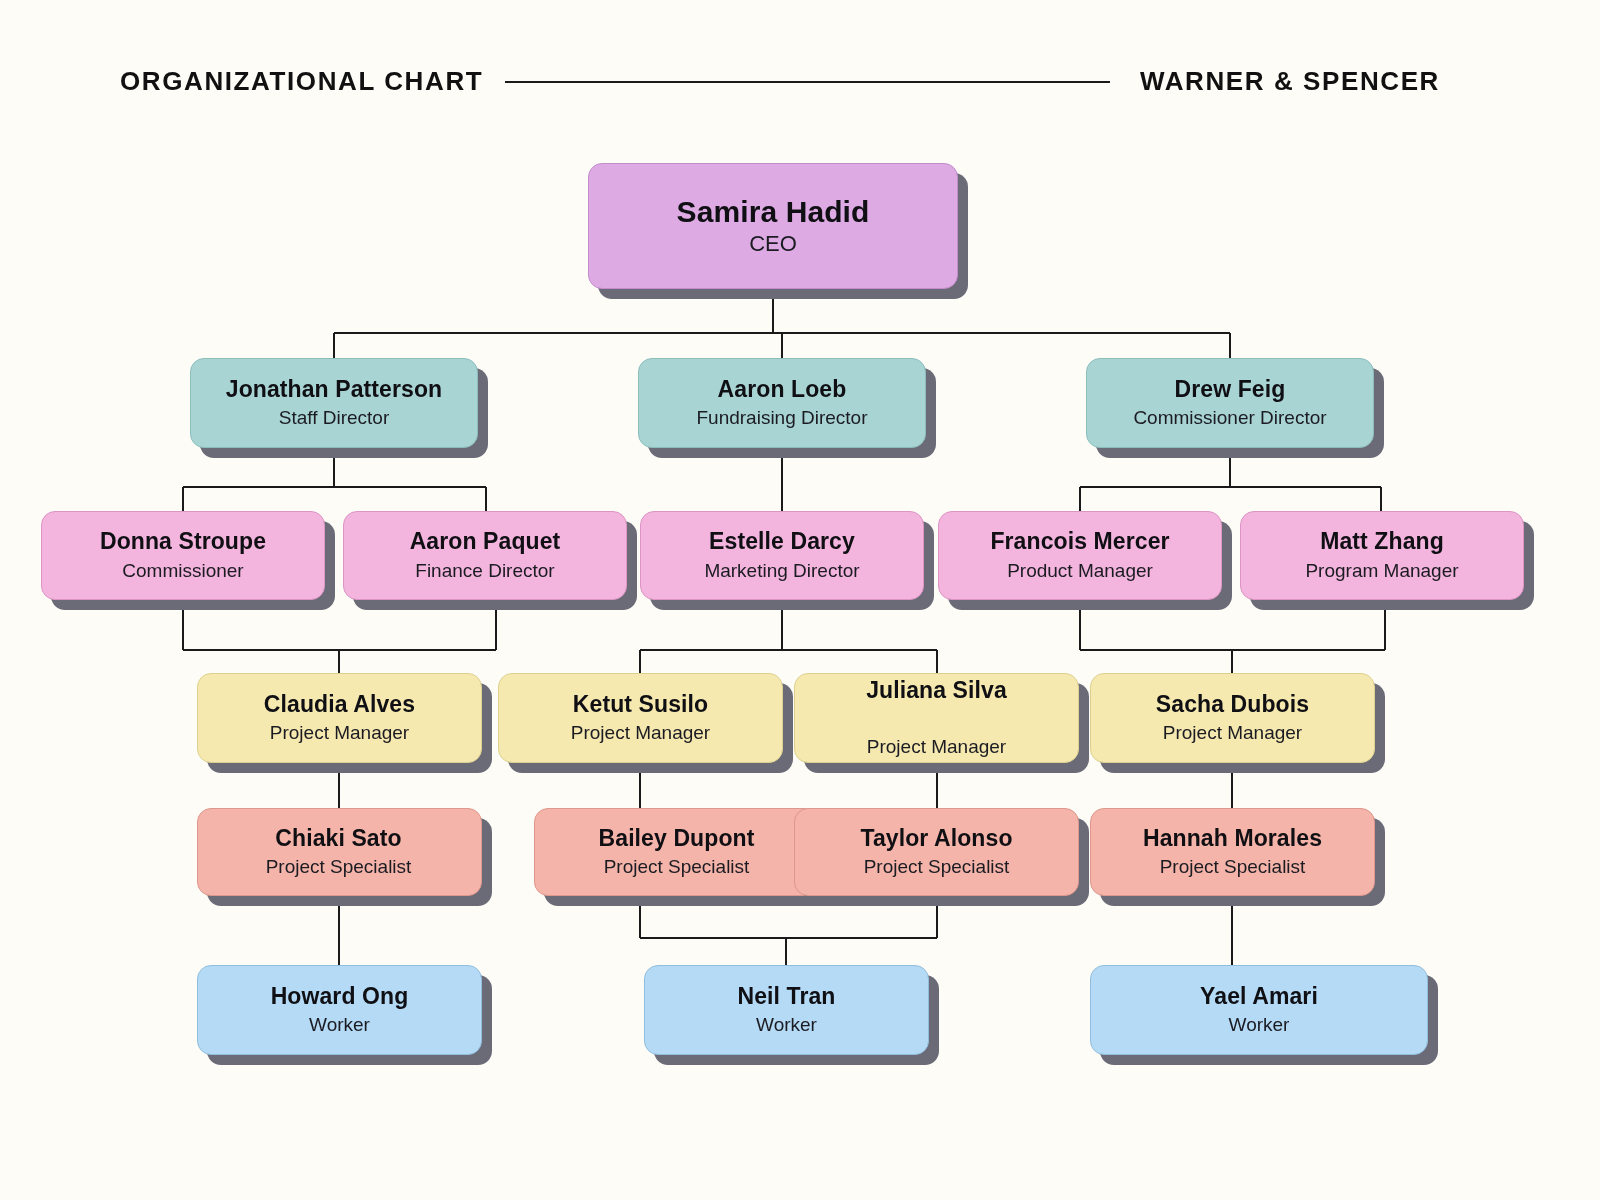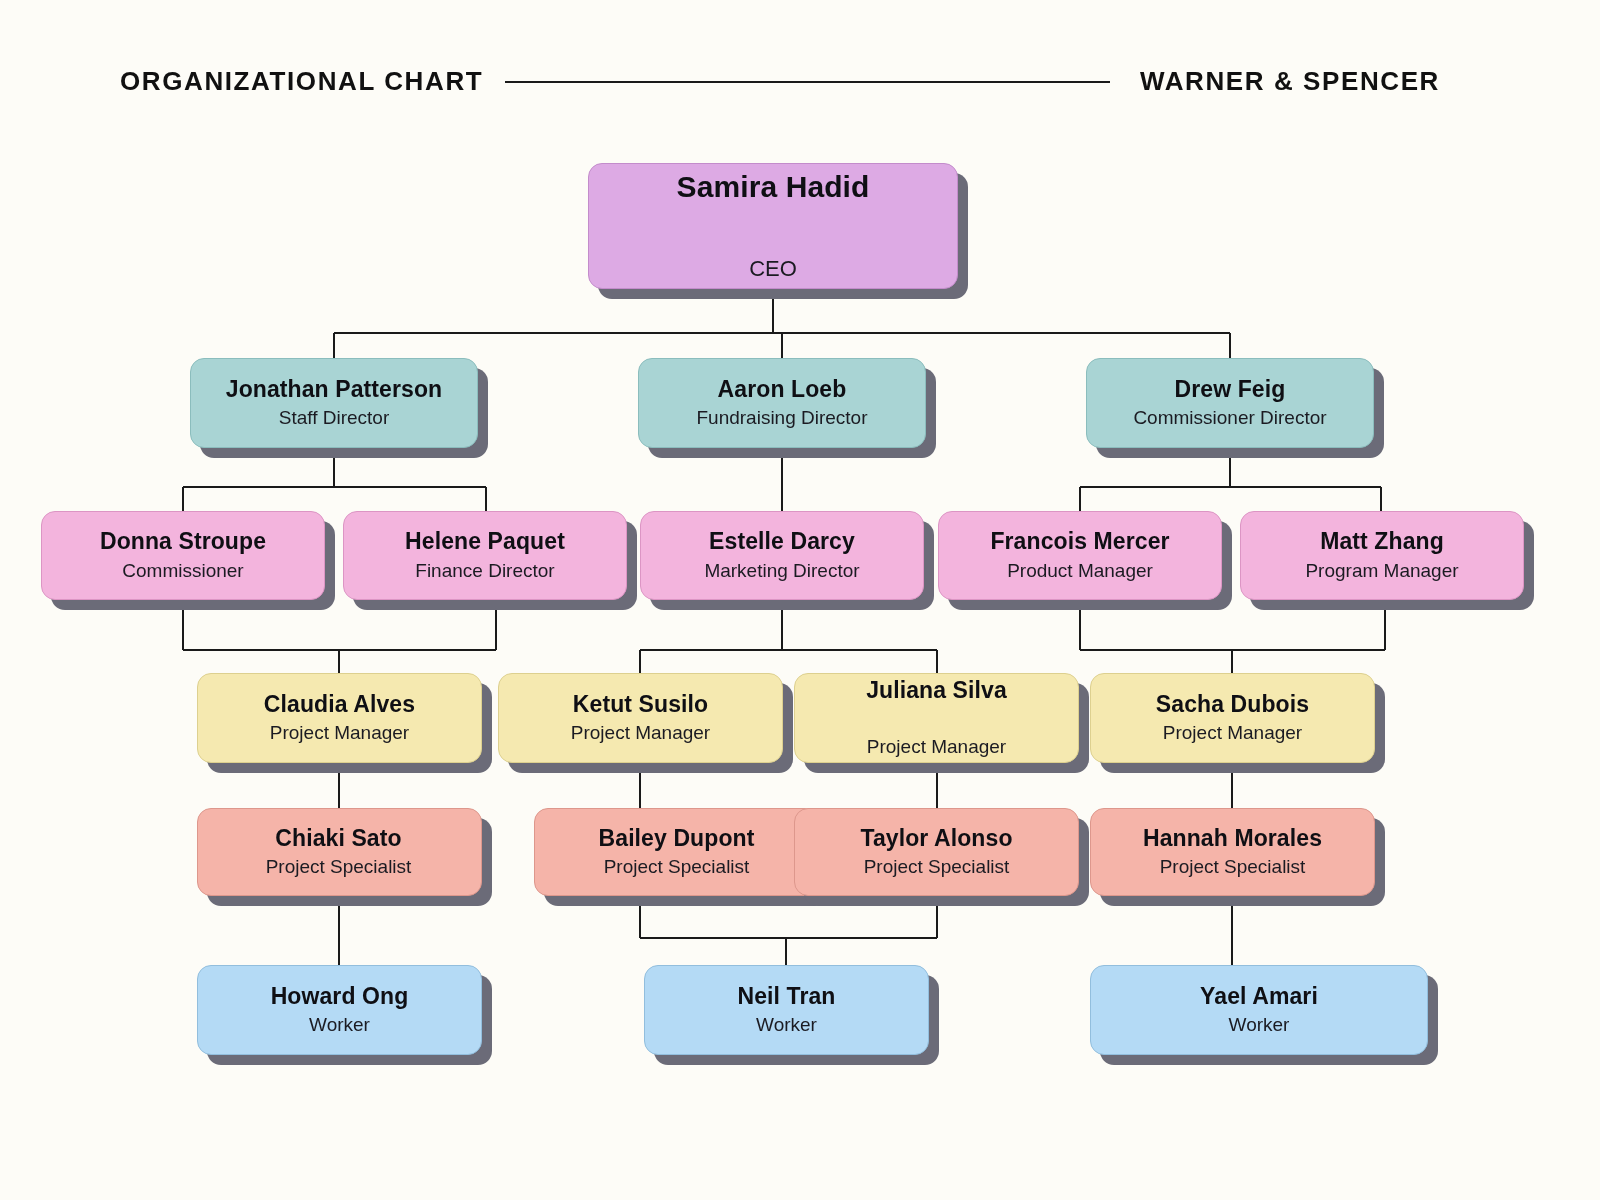--- a/index.html
+++ b/index.html
@@ -94,21 +94,21 @@
   .node .node-role {
     font-size: 19px;
     font-weight: 400;
     color: #1b1b22;
     line-height: 1.2;
     margin-top: 5px;
     white-space: nowrap;
   }
 
   
-  .lvl-ceo       { background: #ddaae4; border-color: #c38ccb; justify-content: space-between; }
+  .lvl-ceo       { background: #ddaae4; border-color: #c38ccb; }
   .lvl-director  { background: #a9d4d4; border-color: #8bbdbd; }
   .lvl-manager   { background: #f3b4dd; border-color: #dc95c4; }
   .lvl-pm        { background: #f5e9b0; border-color: #ddd08f; }
   .lvl-spec      { background: #f5b4a9; border-color: #dd978c; }
   .lvl-worker    { background: #b4daf5; border-color: #92bedd; }
 
   .node.big .node-name { font-size: 30px; }
   .node.big .node-role { font-size: 22px; margin-top: 2px; }
 </style>
 </head>
@@ -193,21 +193,21 @@
     <div class="node-name">Drew Feig</div>
     <div class="node-role">Commissioner Director</div>
   </div>
 
   <div class="node lvl-manager" style="left:41px; top:511px; width:284px; height:89px;">
     <div class="node-name">Donna Stroupe</div>
     <div class="node-role">Commissioner</div>
   </div>
 
   <div class="node lvl-manager" style="left:343px; top:511px; width:284px; height:89px;">
-    <div class="node-name">Helene Paquet</div>
+    <div class="node-name">Aaron Paquet</div>
     <div class="node-role">Finance Director</div>
   </div>
 
   <div class="node lvl-manager" style="left:640px; top:511px; width:284px; height:89px;">
     <div class="node-name">Estelle Darcy</div>
     <div class="node-role">Marketing Director</div>
   </div>
 
   <div class="node lvl-manager" style="left:938px; top:511px; width:284px; height:89px;">
     <div class="node-name">Francois Mercer</div>

